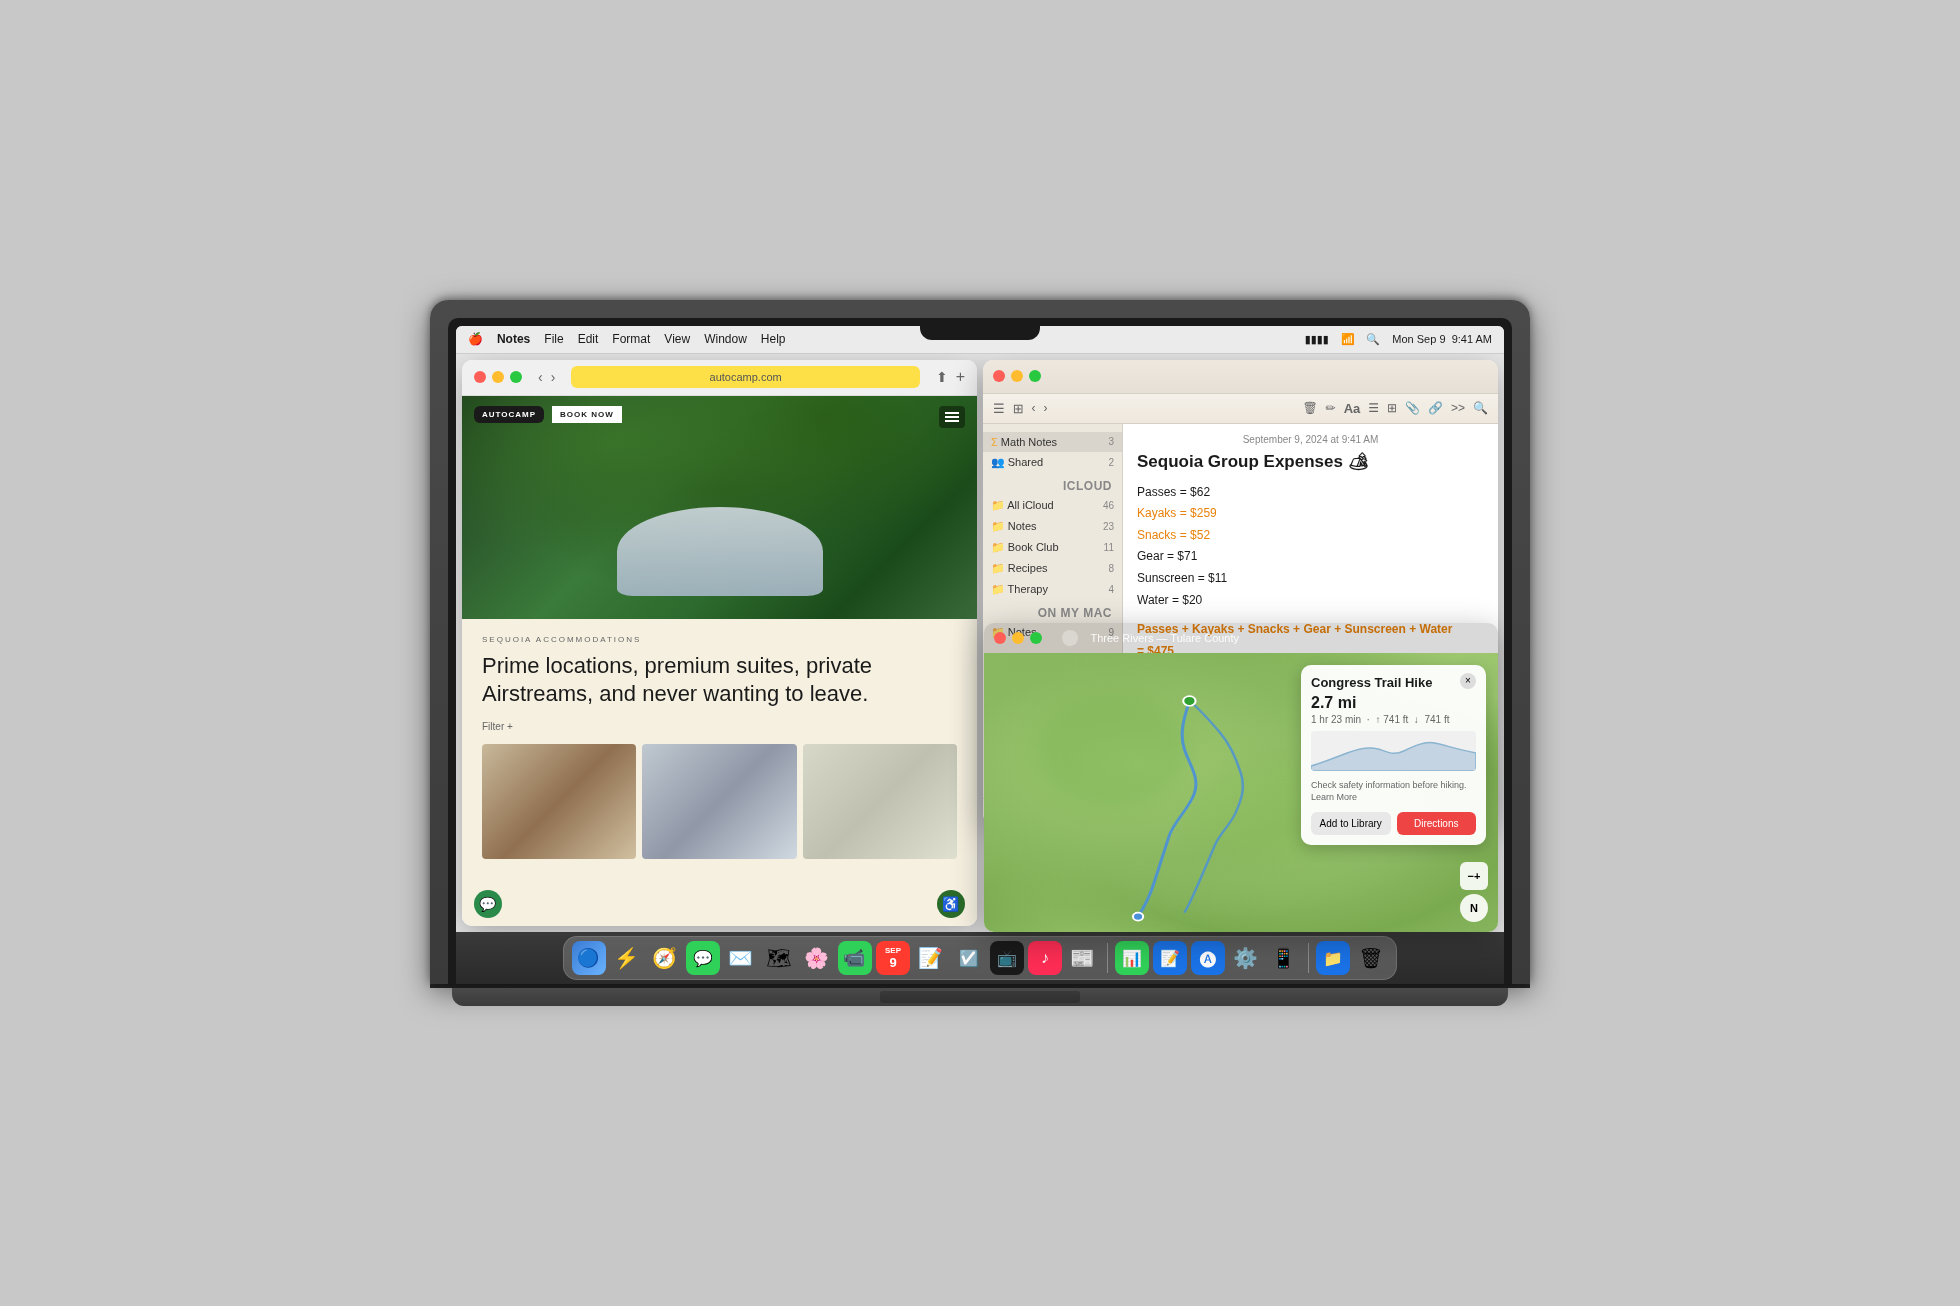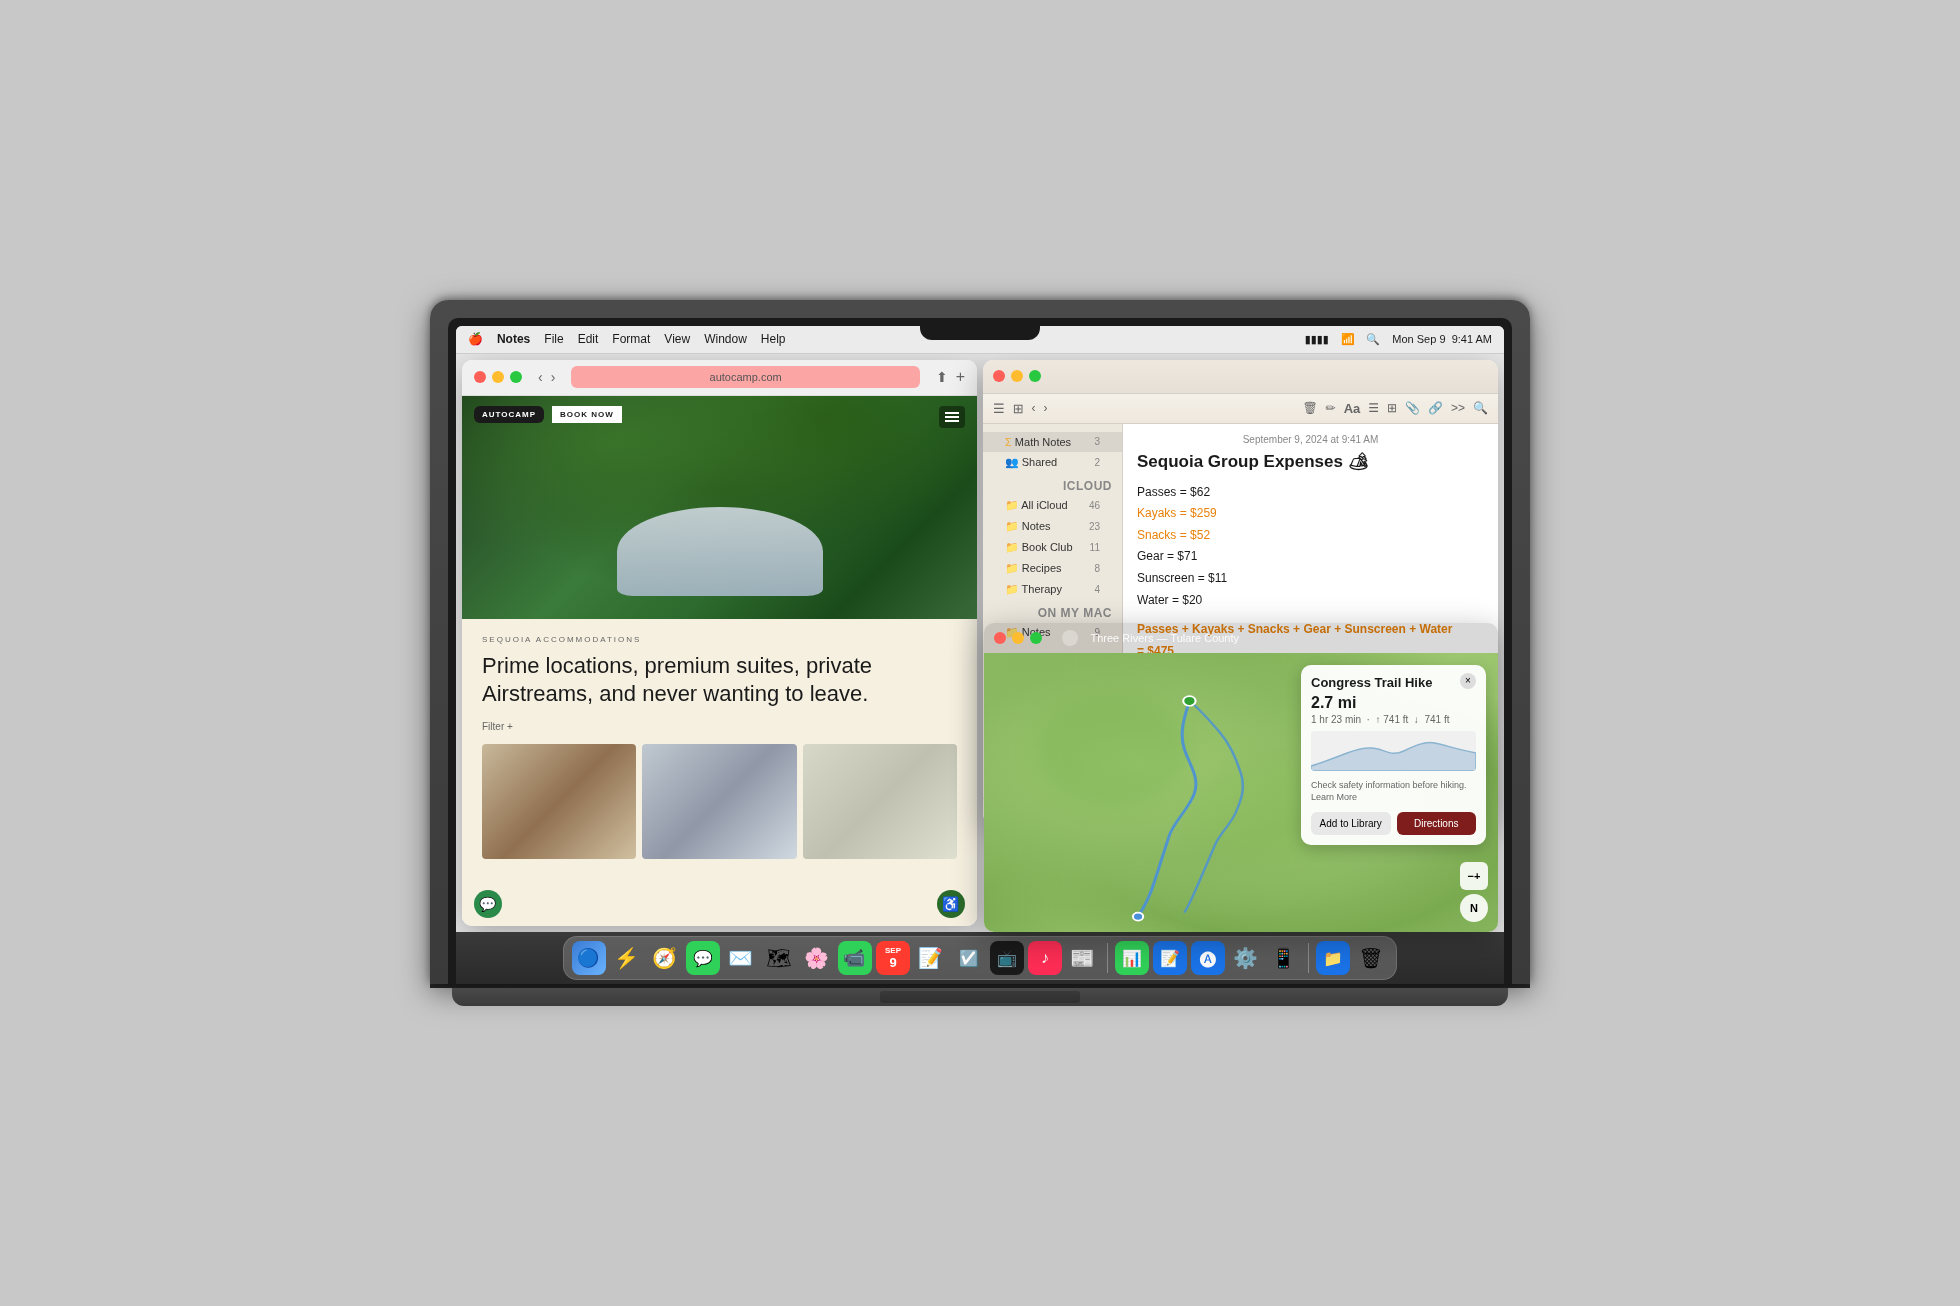--- a/index.html
+++ b/index.html
@@ -118,21 +118,21 @@
       height: 12px;
       border-radius: 50%;
     }
 
     .tl-red { background: #ff5f57; }
     .tl-yellow { background: #febc2e; }
     .tl-green { background: #28c840; }
 
     .url-bar {
       flex: 1;
-      background: #fca5a5;
+      background: #fde047;
       border-radius: 6px;
       height: 22px;
       display: flex;
       align-items: center;
       justify-content: center;
       font-size: 11px;
       color: #555;
     }
 
     .safari-nav {
@@ -304,21 +304,21 @@
       font-size: 12px;
       font-weight: 600;
       color: #888;
       text-transform: uppercase;
       letter-spacing: 0.5px;
       padding: 6px 10px 2px 10px;
       text-align: right;
     }
 
     .notes-item {
-      padding: 4px 22px;
+      padding: 4px 8px;
       display: flex;
       justify-content: space-between;
       align-items: center;
       font-size: 11px;
       color: #333;
       cursor: pointer;
     }
 
     .notes-item.active {
       background: rgba(0,0,0,0.08);
@@ -492,21 +492,21 @@
       border: none;
       border-radius: 6px;
       padding: 6px 4px;
       font-size: 10px;
       cursor: pointer;
       font-weight: 500;
     }
 
     .hike-btn-primary {
       flex: 1;
-      background: #7f1d1d;
+      background: #ef4444;
       color: #fff;
       border: none;
       border-radius: 6px;
       padding: 6px 4px;
       font-size: 10px;
       cursor: pointer;
       font-weight: 500;
     }
 
     

